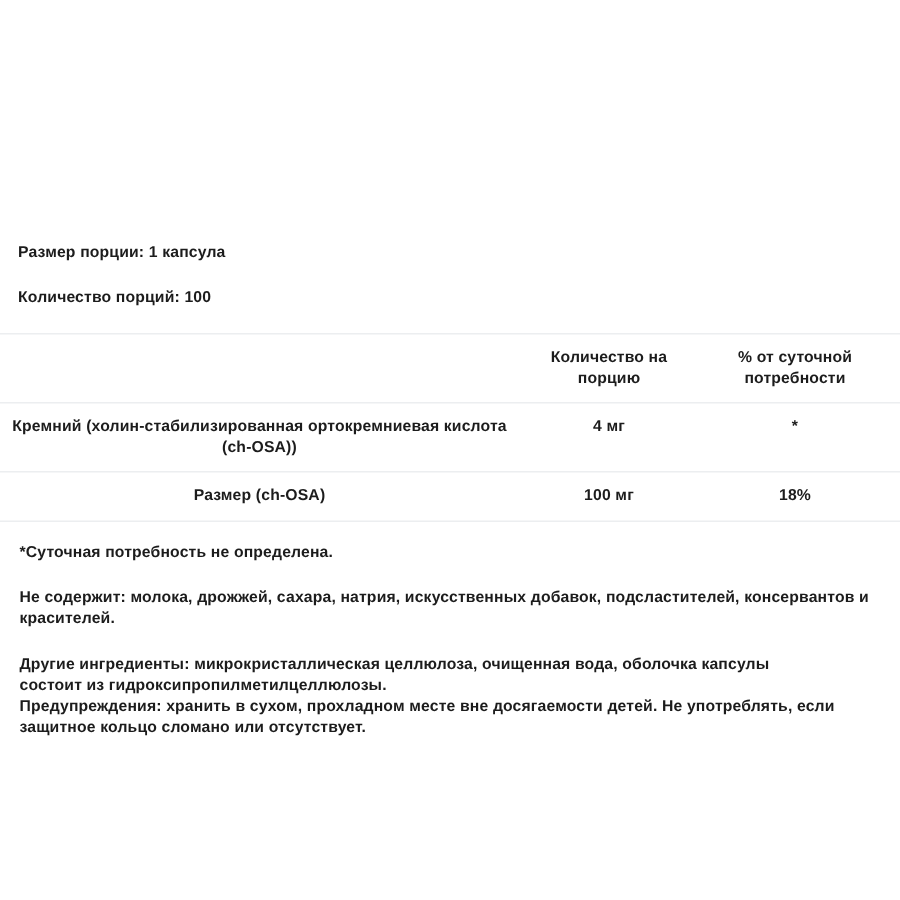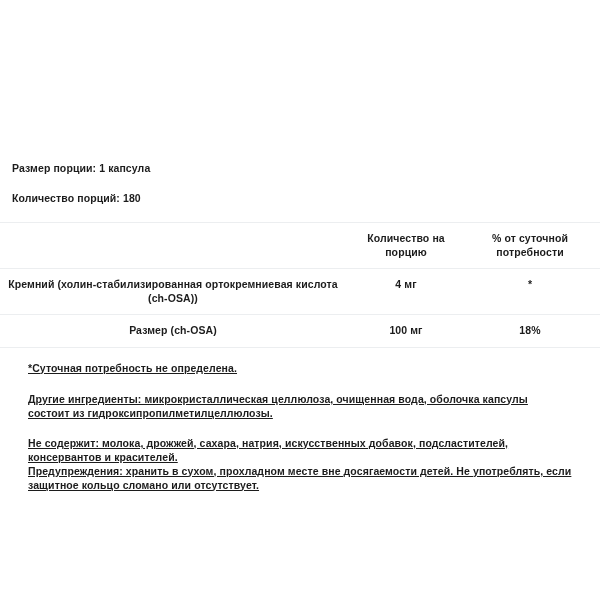--- a/index.html
+++ b/index.html
@@ -78,44 +78,43 @@
     padding-bottom: 10px;
   }
   thead th.col-name { font-size: 0; }
 
   .asterisk-cell {
     font-size: 10.5px;
     line-height: 13.5px;
   }
 
   .note {
-    padding: 0 28px;
+    padding: 0 13px;
     font-size: 10.5px;
     font-weight: 700;
     line-height: 14px;
     letter-spacing: 0.1px;
     color: #1c1c1c;
-    text-decoration: underline;
   }
   .note.footnote   { margin-top: 13px; }
   .note.directions { margin-top: 16px; }
   .note.other-ing  { margin-top: 17px; max-width: 540px; }
   .note.free-of    { margin-top: 16px; max-width: 585px; }
   .note.warnings   { margin-top: 0; max-width: 585px; }
 </style>
 </head>
 <body>
 
 <div class="panel">
 
   <div class="content">
 
     <div class="serving-line">Размер порции: 1 капсула</div>
 
-    <div class="serving-line">Количество порций: 180</div>
+    <div class="serving-line">Количество порций: 100</div>
 
     <table class="facts-table">
       <thead>
         <tr>
           <th class="col-name"></th>
           <th class="col-amt">Количество на порцию</th>
           <th class="col-dv">% от суточной потребности</th>
         </tr>
       </thead>
       <tbody>
@@ -128,20 +127,20 @@
           <td class="col-name">Размер (ch-OSA)</td>
           <td class="col-amt">100 мг</td>
           <td class="col-dv">18%</td>
         </tr>
       </tbody>
     </table>
 
     <div class="note footnote">*Суточная потребность не определена.</div>
 
 
+    <div class="note free-of">Не содержит: молока, дрожжей, сахара, натрия, искусственных добавок, подсластителей, консервантов и красителей.</div>
+
     <div class="note other-ing">Другие ингредиенты: микрокристаллическая целлюлоза, очищенная вода, оболочка капсулы состоит из гидроксипропилметилцеллюлозы.</div>
-
-    <div class="note free-of">Не содержит: молока, дрожжей, сахара, натрия, искусственных добавок, подсластителей, консервантов и красителей.</div>
 
     <div class="note warnings">Предупреждения: хранить в сухом, прохладном месте вне досягаемости детей. Не употреблять, если защитное кольцо сломано или отсутствует.</div>
 
   </div>
 </div>
 
 </body></html>

